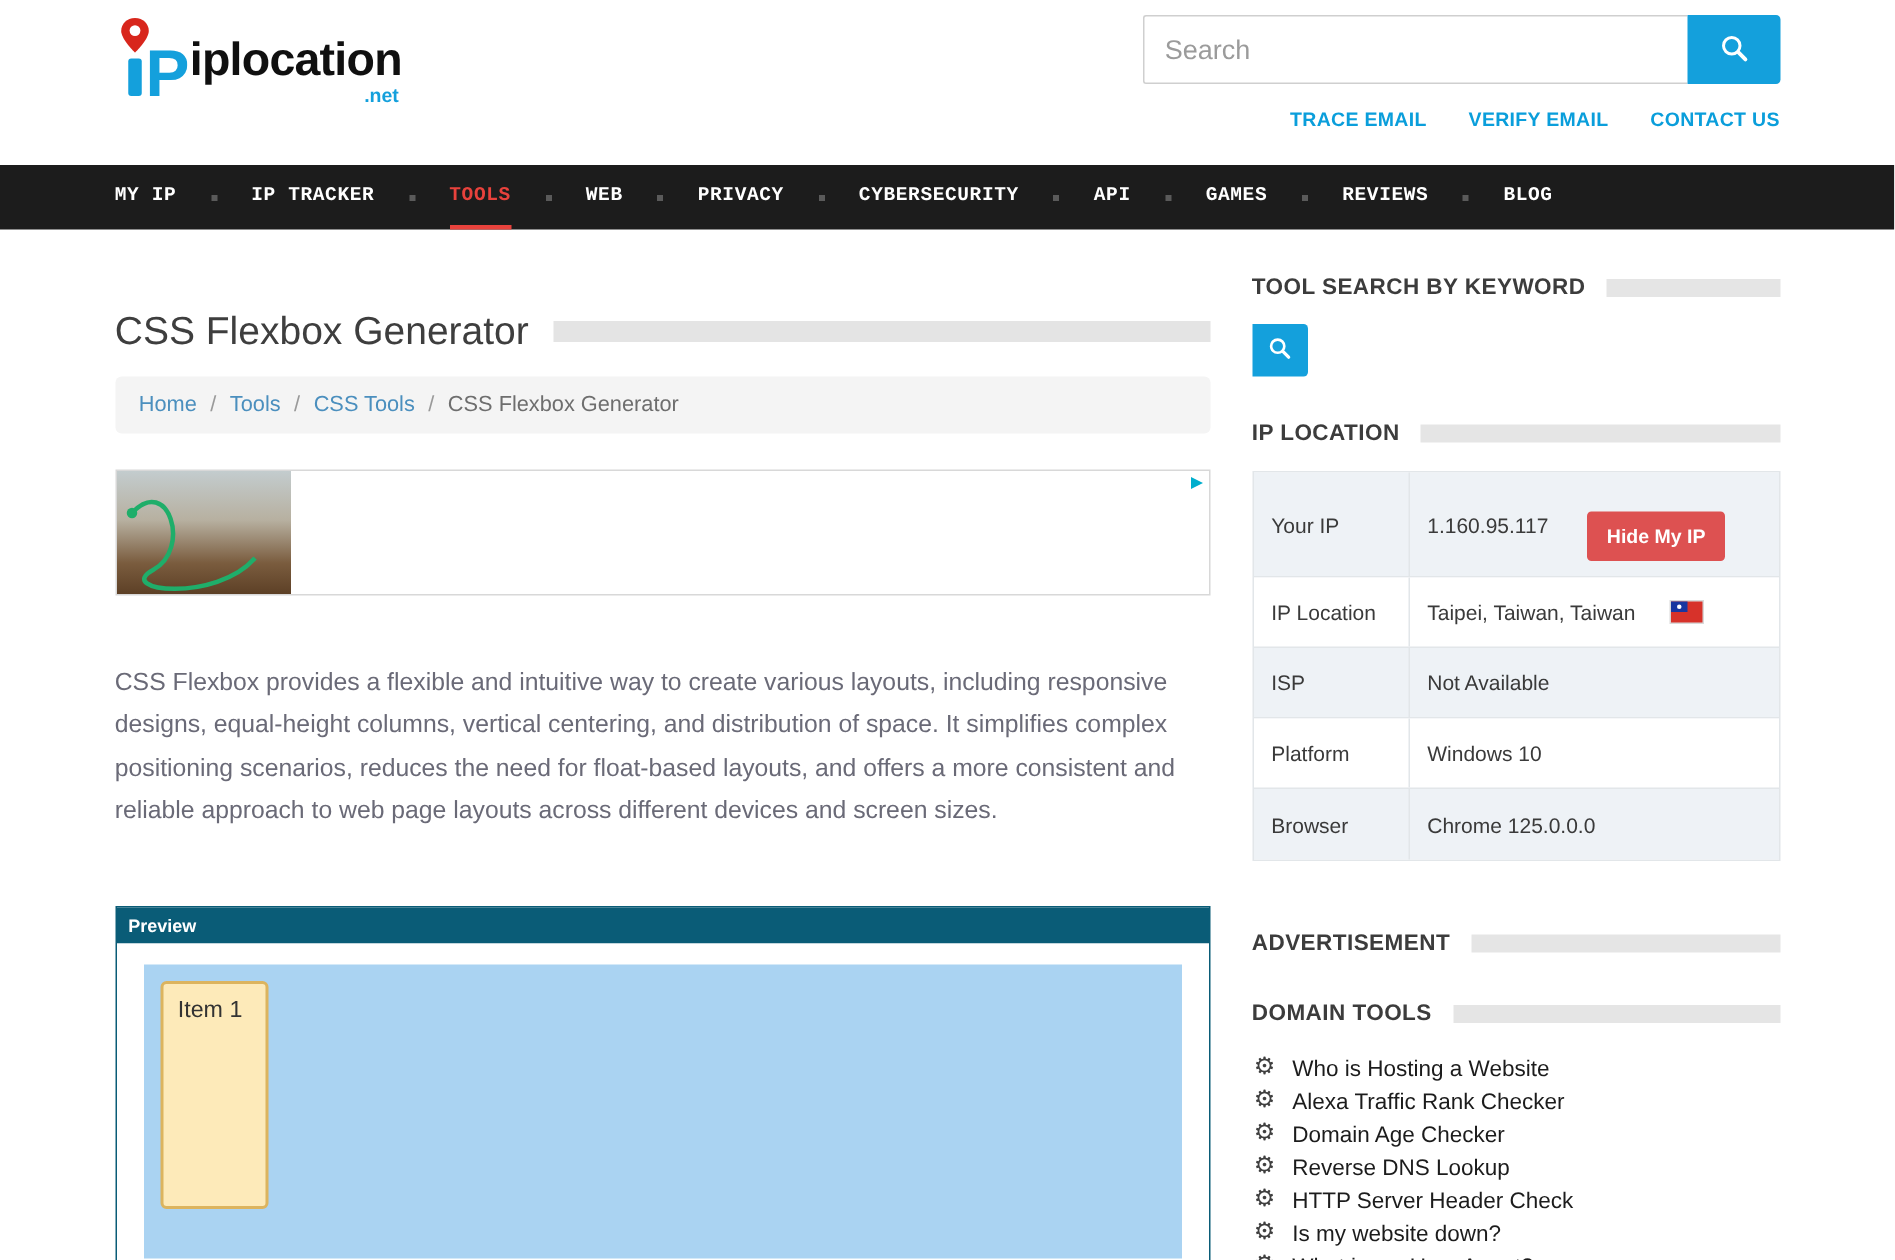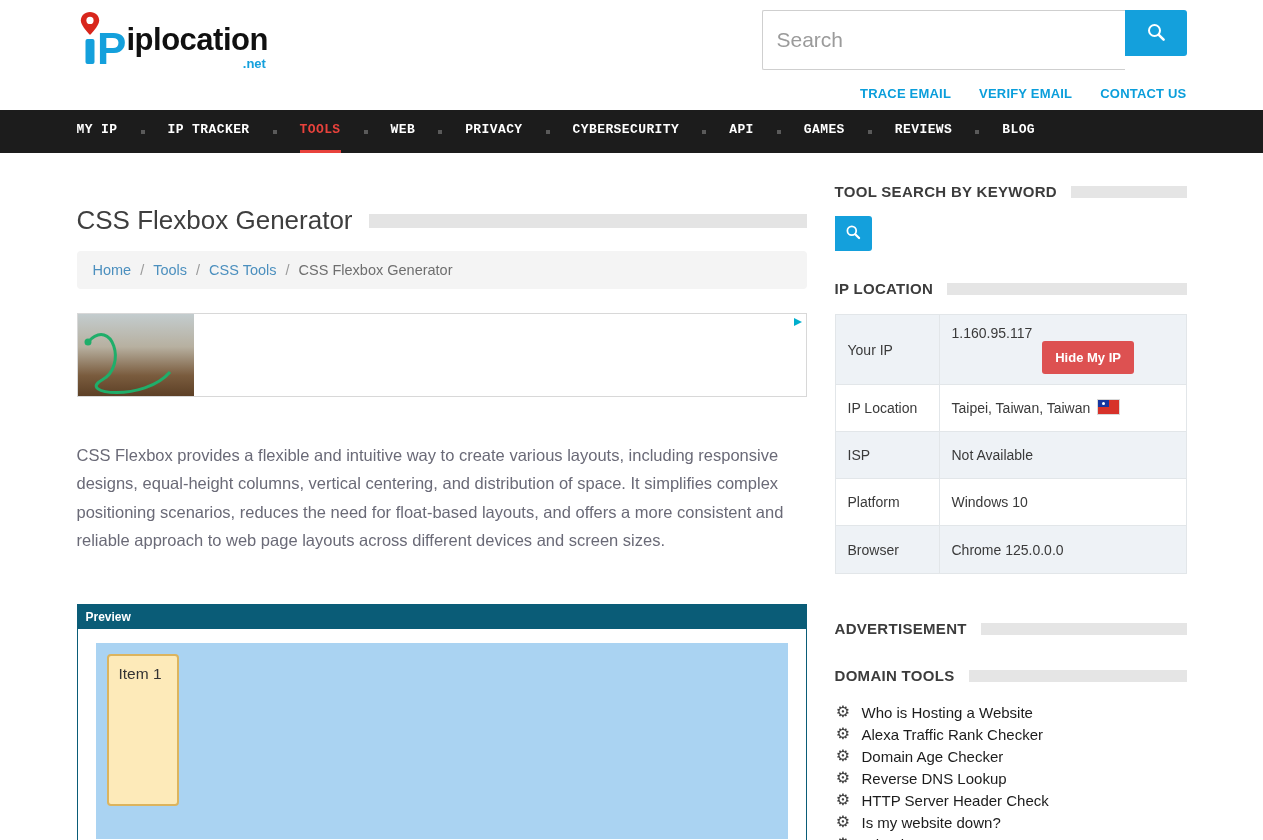--- a/index.html
+++ b/index.html
@@ -11,21 +11,21 @@
   .site-header { height: 110px; background: #fff; }
   .header-inner { width: 1110px; margin: 0 auto; display: flex; justify-content: space-between; padding-top: 10px; }
   .logo { display: flex; align-items: flex-start; cursor: pointer; }
   .logo-mark { width: 48px; height: 58px; margin-right: 2px; }
   .logo-textwrap { display: flex; flex-direction: column; margin-top: 14px; }
   .logo-main { font-size: 31px; font-weight: bold; color: #101010; letter-spacing: -0.5px; line-height: 1; }
   .logo-tld { font-size: 13px; font-weight: bold; color: #14a0dc; align-self: flex-end; margin-top: 1px; margin-right: 2px; }
 
   .header-right { display: flex; flex-direction: column; align-items: flex-end; }
   .search-row { display: flex; }
-  .search-row input { width: 363px; height: 60px; border: 1px solid #cfcfcf; border-right: none; padding: 0 14px; font-size: 21px; color: #333; outline: none; border-radius: 2px 0 0 2px; }
+  .search-row input { width: 363px; height: 46px; border: 1px solid #cfcfcf; border-right: none; padding: 0 14px; font-size: 18px; color: #333; outline: none; border-radius: 2px 0 0 2px; }
   .search-row input::placeholder { color: #9b9b9b; }
   .btn-search { width: 62px; height: 46px; background: #14a0dc; border: none; cursor: pointer; border-radius: 0 3px 3px 0; display: flex; align-items: center; justify-content: center; }
   .top-links { display: flex; gap: 28px; margin-top: 16px; }
   .top-links a { font-size: 13px; font-weight: bold; color: #0a9edb; text-decoration: none; letter-spacing: 0.2px; cursor: pointer; }
 
   
   .main-nav { background: #1c1c1c; height: 43px; }
   .nav-inner { width: 1110px; margin: 0 auto; display: flex; align-items: center; height: 43px; }
   .nav-item { color: #fff; font-size: 13px; font-weight: bold; letter-spacing: 0.4px; text-decoration: none; line-height: 40px; border-bottom: 3px solid transparent; cursor: pointer; white-space: nowrap; font-family: Liberation Mono, monospace; }
   .nav-item.active { color: #e8423c; border-bottom-color: #e8423c; }
@@ -73,21 +73,21 @@
   .tool-search-row input { flex: 1; height: 35px; border: 1px solid #cfcfcf; border-right: none; border-radius: 3px 0 0 3px; padding: 0 12px; font-size: 13.5px; color: #444; outline: none; }
   .tool-search-row input::placeholder { color: #a8a8a8; }
   .btn-search-sm { width: 37px; height: 35px; background: #14a0dc; border: none; border-radius: 0 3px 3px 0; cursor: pointer; display: flex; align-items: center; justify-content: center; }
 
   .mt-ip { margin-top: 29px; }
   .ip-table { margin-top: 17px; border: 1px solid #e2e6e9; }
   .ip-row { display: flex; align-items: center; border-bottom: 1px solid #e2e6e9; background: #fff; min-height: 47px; }
   .ip-row:last-child { border-bottom: none; }
   .ip-row.alt { background: #eef2f6; }
   .ip-label { width: 104px; flex-shrink: 0; align-self: stretch; display: flex; align-items: center; padding: 10px 12px; font-size: 14px; color: #3a3a3a; border-right: 1px solid #e2e6e9; }
-  .ip-value { flex: 1; display: flex; padding: 10px 12px; font-size: 14px; color: #3a3a3a; gap: 8px; }
+  .ip-value { flex: 1; display: flex; align-items: center; padding: 10px 12px; font-size: 14px; color: #3a3a3a; gap: 24px; }
   .btn-hide-ip { background: #dd5151; color: #fff; border: none; border-radius: 3px; font-size: 13px; font-weight: bold; padding: 9px 13px; cursor: pointer; margin-left: 2px; font-family: "Liberation Sans", sans-serif; margin-top: 16px; }
 
   .flag-tw { position: relative; width: 21px; height: 14px; background: #d7322a; flex-shrink: 0; display: inline-block; box-shadow: 0 0 0 1px rgba(0,0,0,0.15); }
   .flag-tw .canton { position: absolute; top: 0; left: 0; width: 10.5px; height: 7px; background: #1836a0; }
   .flag-tw .sun { position: absolute; top: 1.8px; left: 3.4px; width: 3.6px; height: 3.6px; background: #fff; border-radius: 50%; }
 
   .mt-adv { margin-top: 46px; }
   .mt-dom { margin-top: 30px; }
 
   .domain-list { list-style: none; margin-top: 17px; }

